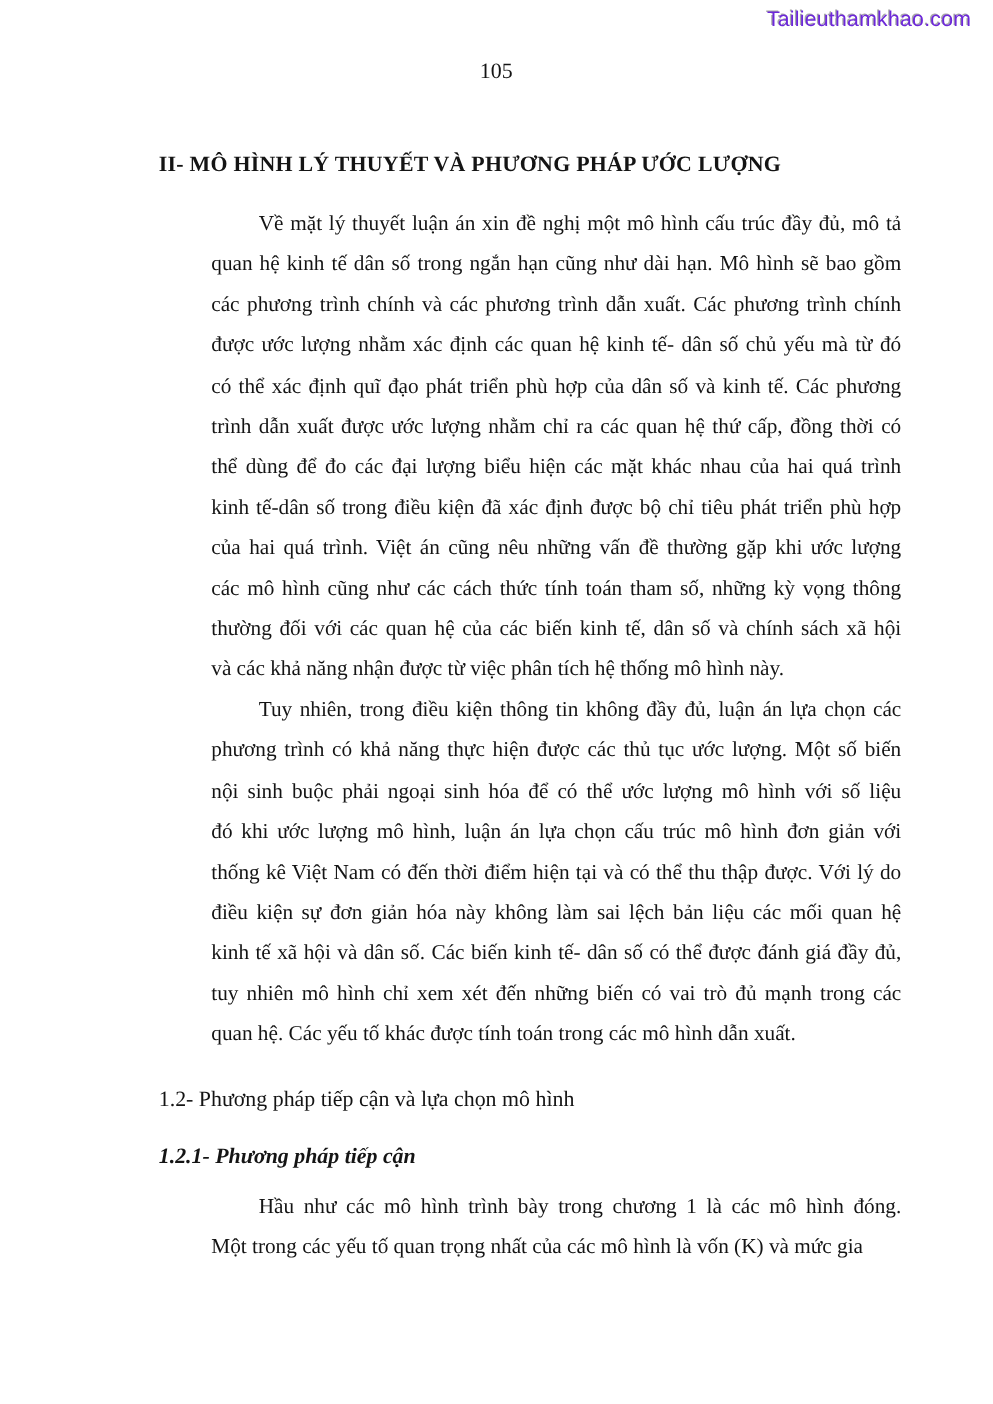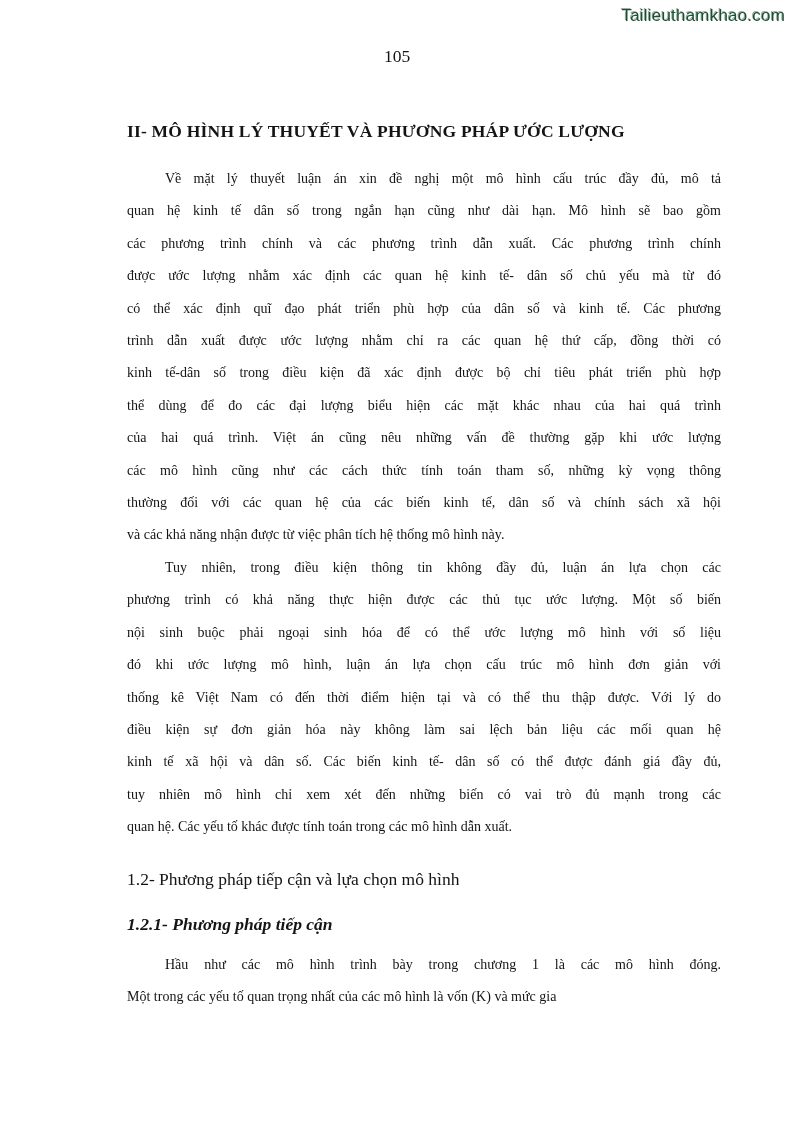--- a/index.html
+++ b/index.html
@@ -10,24 +10,24 @@
     color:#141414;
   }
   .page {
     position:relative;
     width:794px; height:1123px;
     background:#ffffff;
     overflow:hidden;
   }
   .watermark {
     position:absolute;
-    top:6px; right:9px;
+    top:6px; right:17px;
     font-family:"Liberation Sans","DejaVu Sans",sans-serif;
     font-size:17px;
-    color:#14532d;
+    color:#6d28d9;
     text-shadow:1px 1px 0 #ffffff, -1px -1px 0 #a9a9a9;
     letter-spacing:0.2px;
     text-align:center;
   }
   .pagenum {
     position:absolute;
     top:46px; left:0;
     width:100%;
     text-align:center;
     font-size:17.5px;
@@ -39,24 +39,25 @@
   }
   .h-main {
     font-size:17.5px;
     font-weight:bold;
     line-height:22px;
     margin:0;
     letter-spacing:0.2px;
     white-space:nowrap;
   }
   .ln {
-    font-size:14px;
+    font-size:17px;
     line-height:32.4px;
     text-align:justify;
     text-align-last:justify;
+    margin-left:42px;
     -moz-text-align-last:justify;
   }
   .ln.first { text-indent:38px; }
   .ln.last  { text-align-last:left; -moz-text-align-last:left; }
   .flow-start { margin-top:21px; }
   .h-section {
     font-size:17.5px;
     font-weight:normal;
     line-height:24px;
     margin:23px 0 11px 0;
@@ -84,22 +85,22 @@
   <div class="content">
 
     <h1 class="h-main">II- MÔ HÌNH LÝ THUYẾT VÀ PHƯƠNG PHÁP ƯỚC LƯỢNG</h1>
 
     <div class="ln first flow-start">Về mặt lý thuyết luận án xin đề nghị một mô hình cấu trúc đầy đủ, mô tả</div>
     <div class="ln">quan hệ kinh tế dân số trong ngắn hạn cũng như dài hạn. Mô hình sẽ bao gồm</div>
     <div class="ln">các phương trình chính và các phương trình dẫn xuất. Các phương trình chính</div>
     <div class="ln">được ước lượng nhằm xác định các quan hệ kinh tế- dân số chủ yếu mà từ đó</div>
     <div class="ln">có thể xác định quĩ đạo phát triển phù hợp của dân số và kinh tế. Các phương</div>
     <div class="ln">trình dẫn xuất được ước lượng nhằm chỉ ra các quan hệ thứ cấp, đồng thời có</div>
+    <div class="ln">thể dùng để đo các đại lượng biểu hiện các mặt khác nhau của hai quá trình</div>
     <div class="ln">kinh tế-dân số trong điều kiện đã xác định được bộ chỉ tiêu phát triển phù hợp</div>
-    <div class="ln">thể dùng để đo các đại lượng biểu hiện các mặt khác nhau của hai quá trình</div>
     <div class="ln">của hai quá trình. Việt án cũng nêu những vấn đề thường gặp khi ước lượng</div>
     <div class="ln">các mô hình cũng như các cách thức tính toán tham số, những kỳ vọng thông</div>
     <div class="ln">thường đối với các quan hệ của các biến kinh tế, dân số và chính sách xã hội</div>
     <div class="ln last">và các khả năng nhận được từ việc phân tích hệ thống mô hình này.</div>
 
     <div class="ln first">Tuy nhiên, trong điều kiện thông tin không đầy đủ, luận án lựa chọn các</div>
     <div class="ln">phương trình có khả năng thực hiện được các thủ tục ước lượng. Một số biến</div>
     <div class="ln">nội sinh buộc phải ngoại sinh hóa để có thể ước lượng mô hình với số liệu</div>
     <div class="ln">đó khi ước lượng mô hình, luận án lựa chọn cấu trúc mô hình đơn giản với</div>
     <div class="ln">thống kê Việt Nam có đến thời điểm hiện tại và có thể thu thập được. Với lý do</div>

